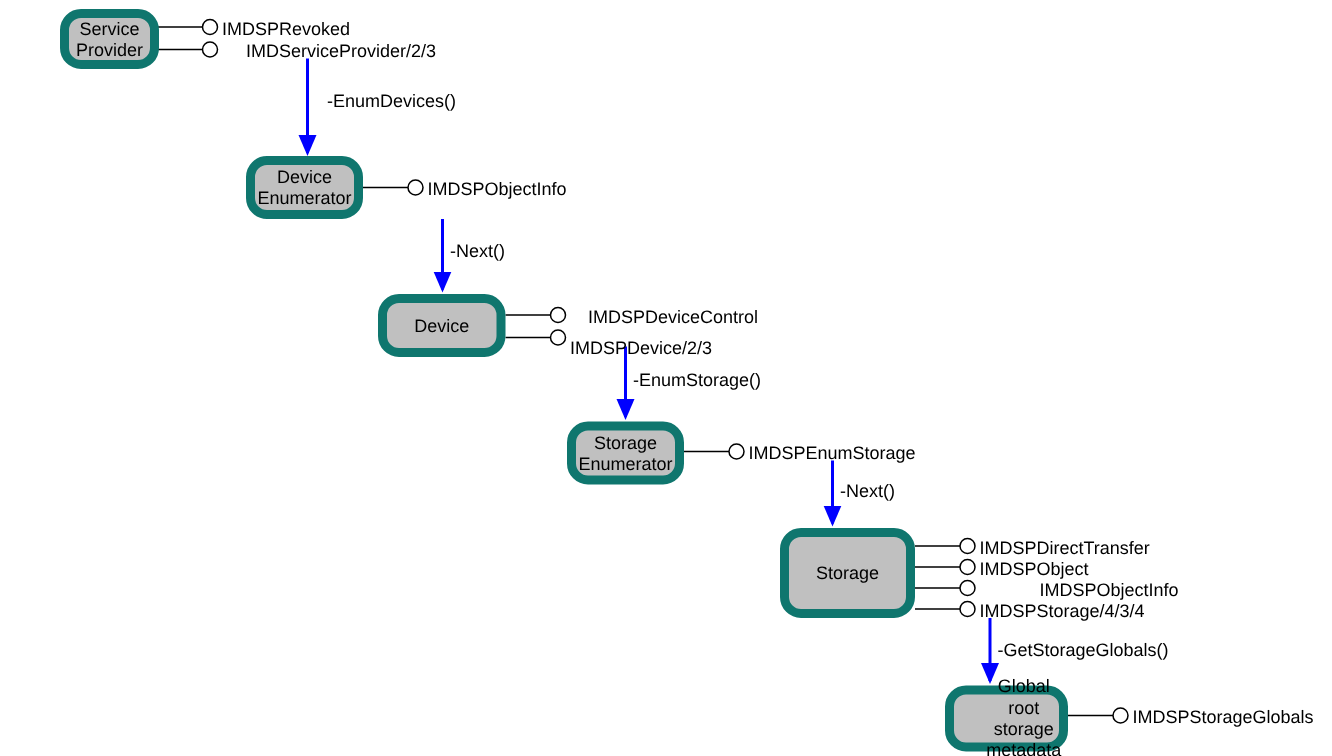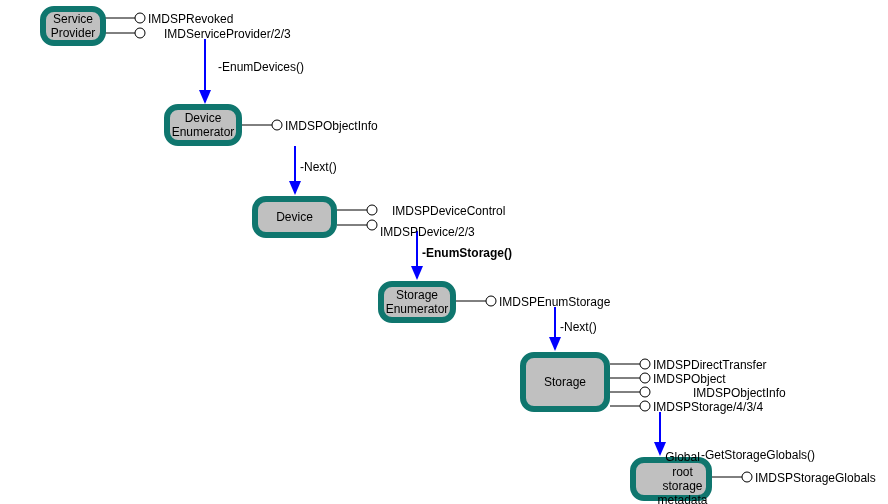--- a/index.html
+++ b/index.html
@@ -160,15 +160,15 @@
 
 <div class="label" style="left:653px; top:358px;">IMDSPDirectTransfer</div>
 <div class="label" style="left:653px; top:372px;">IMDSPObject</div>
 <div class="label" style="left:653px; top:386px;margin-left:40px;">IMDSPObjectInfo</div>
 <div class="label" style="left:653px; top:400px;">IMDSPStorage/4/3/4</div>
 
 <div class="label" style="left:755px; top:471px;">IMDSPStorageGlobals</div>
 
 <div class="method" style="left:218px; top:60px;">-EnumDevices()</div>
 <div class="method" style="left:300px; top:160px;">-Next()</div>
-<div class="method" style="left:422px; top:246px;font-weight:bold;">-EnumStorage()</div>
+<div class="method" style="left:422px; top:246px;">-EnumStorage()</div>
 <div class="method" style="left:560px; top:320px;">-Next()</div>
-<div class="method" style="left:665px; top:448px;margin-left:36px;">-GetStorageGlobals()</div>
+<div class="method" style="left:665px; top:426px;">-GetStorageGlobals()</div>
 
 </body></html>

